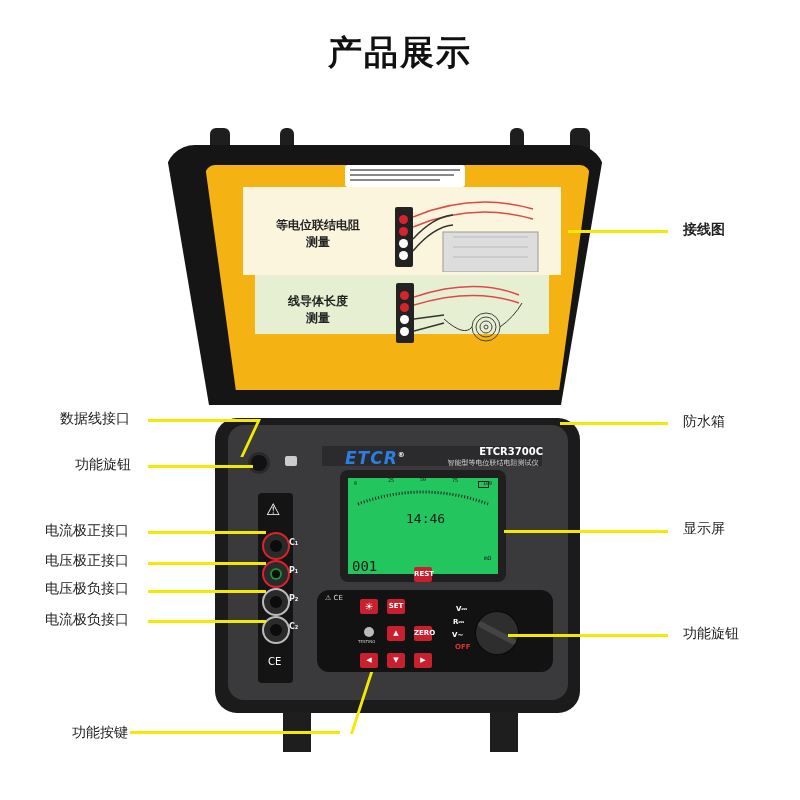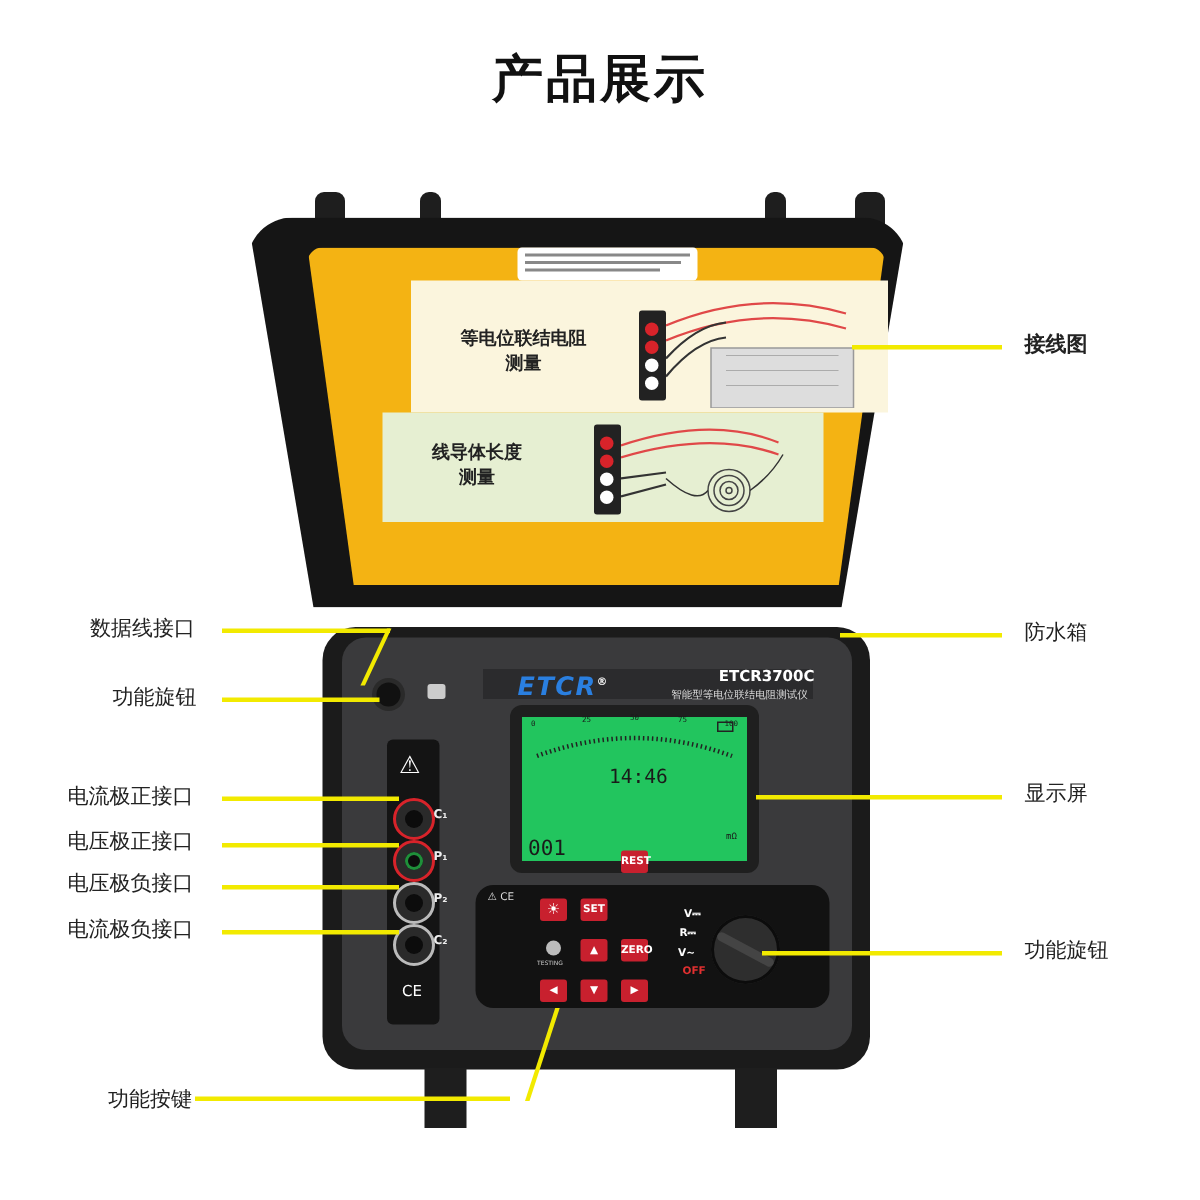--- a/index.html
+++ b/index.html
@@ -7,22 +7,22 @@
   .title{position:absolute;left:0;width:800px;top:30px;text-align:center;font-size:34px;font-weight:bold;color:#111;letter-spacing:2px;}
   .abs{position:absolute;}
   .label{position:absolute;font-size:14px;color:#222;white-space:nowrap;}
   .lead{position:absolute;height:3px;background:#f2ea00;}
 
   
   .lid{position:absolute;left:165px;top:145px;width:440px;height:260px;background:#151515;border-radius:30px 30px 40px 40px;clip-path:polygon(0 0,100% 0,90% 100%,10% 100%);}
   .lid-ear{position:absolute;background:#1e1e1e;border-radius:6px 6px 0 0;}
   .lid-yellow{position:absolute;left:205px;top:165px;width:385px;height:225px;background:#f4b313;border-radius:10px 10px 20px 20px;clip-path:polygon(0 0,100% 0,92% 100%,8% 100%);}
   .sheet{position:absolute;left:243px;top:187px;width:318px;height:165px;}
-  .sheet-top{position:absolute;left:0;top:0;width:318px;height:88px;background:#fbf5dd;margin-left:31px;}
-  .sheet-bot{position:absolute;left:12px;top:88px;width:294px;height:73px;background:#e6efd2;}
+  .sheet-top{position:absolute;left:0;top:0;width:318px;height:88px;background:#fbf5dd;}
+  .sheet-bot{position:absolute;left:12px;top:88px;width:294px;height:59px;background:#e6efd2;}
   .note{position:absolute;left:345px;top:165px;width:120px;height:22px;background:#fff;border-radius:3px;}
   .note-line{position:absolute;left:5px;height:2px;background:#888;}
   .diag-title{position:absolute;font-size:12px;font-weight:bold;color:#222;text-align:center;line-height:17px;}
   .term{position:absolute;width:18px;background:#222;border-radius:2px;}
   .term-dot{position:absolute;left:4px;width:9px;height:9px;border-radius:50%;}
 
   
   .case{position:absolute;left:215px;top:418px;width:365px;height:295px;background:#1b1b1b;border-radius:22px;}
   .face{position:absolute;left:228px;top:425px;width:340px;height:275px;background:#3a3a3c;border-radius:16px;}
   .side-panel{position:absolute;left:258px;top:493px;width:35px;height:190px;background:#141414;border-radius:4px;}

